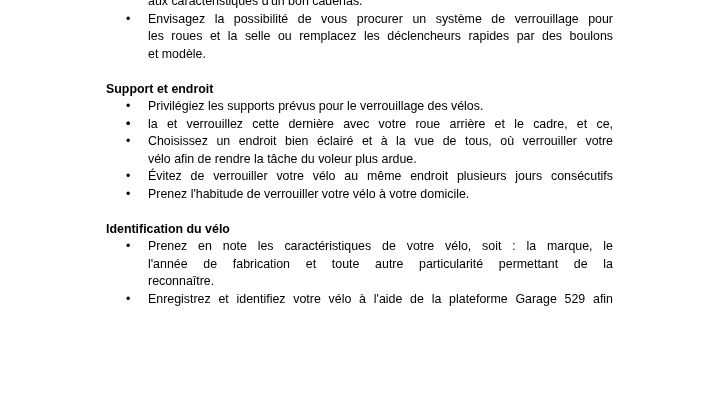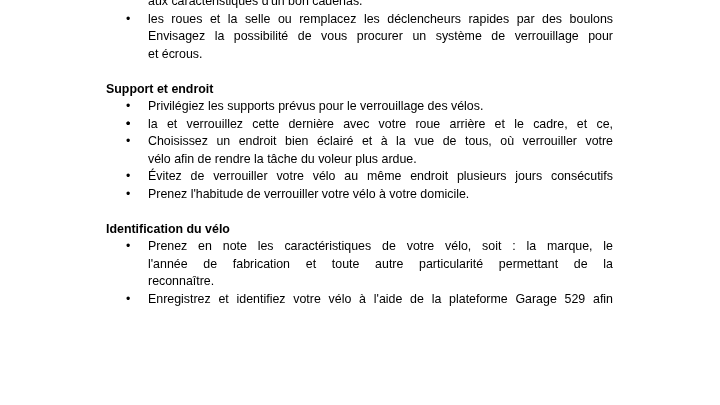--- a/index.html
+++ b/index.html
@@ -67,23 +67,23 @@
   }
 </style>
 </head>
 <body>
 
 <div class="screen">
   <div class="doc-content" id="doc-content">
       <div class="line cont-line">aux caractéristiques d'un bon cadenas.</div>
       <div class="bullet-item">
         <span class="marker">•</span>
+        <div class="line j">Envisagez la possibilité de vous procurer un système de verrouillage pour</div>
         <div class="line j">les roues et la selle ou remplacez les déclencheurs rapides par des boulons</div>
-        <div class="line j">Envisagez la possibilité de vous procurer un système de verrouillage pour</div>
-        <div class="line">et écrous.</div>
+        <div class="line">et modèle.</div>
       </div>
       <div class="spacer"></div>
       <div class="heading">Support et endroit</div>
       <div class="bullet-item">
         <span class="marker">•</span>
         <div class="line">Privilégiez les supports prévus pour le verrouillage des vélos.</div>
       </div>
       <div class="bullet-item">
         <span class="marker">•</span>
       </div>

